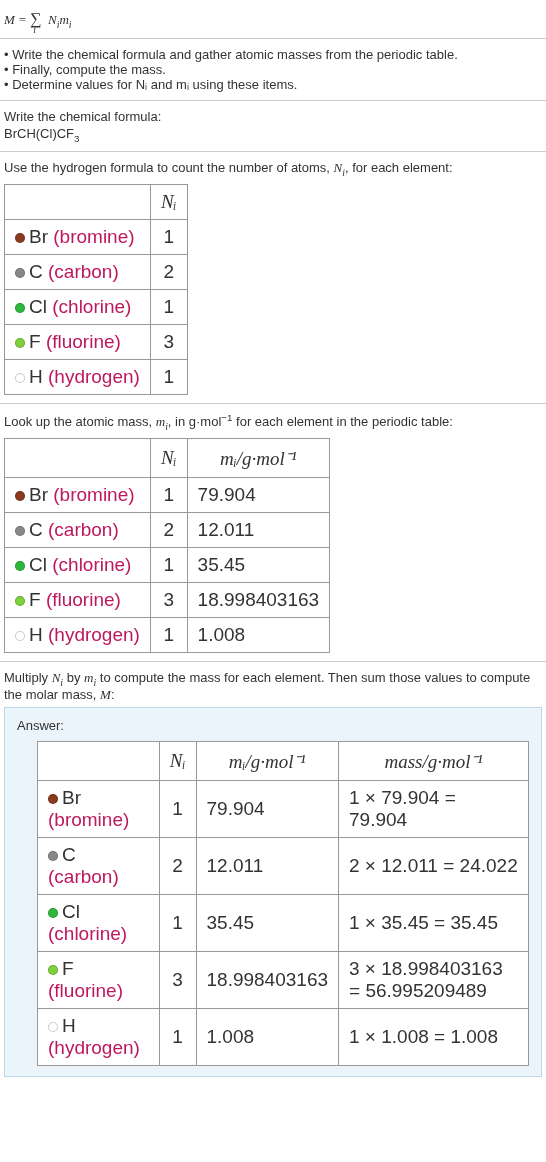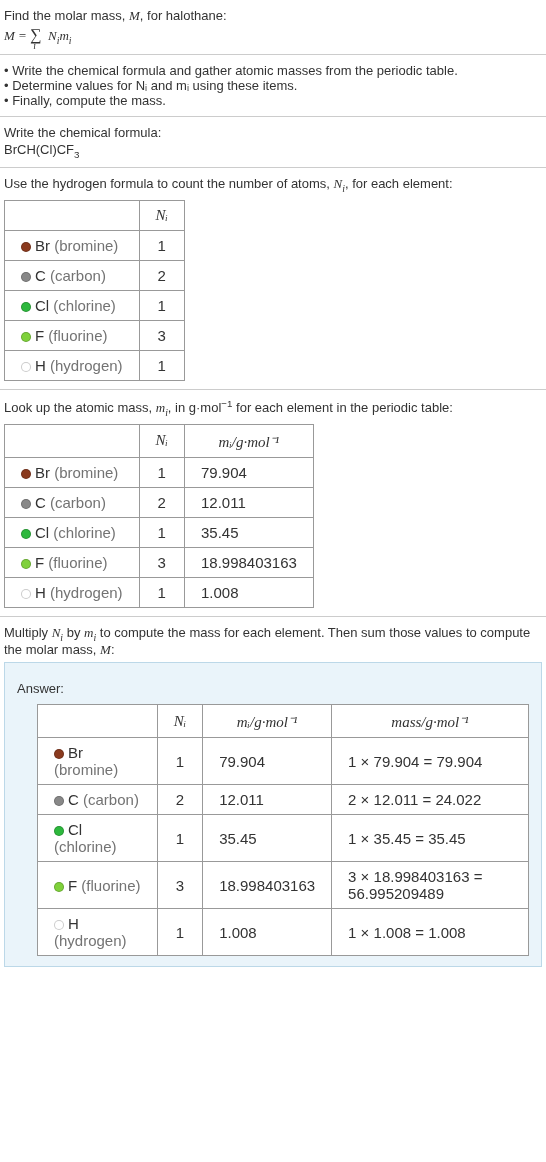--- a/index.html
+++ b/index.html
@@ -5,49 +5,46 @@
 * { box-sizing: border-box; margin: 0; padding: 0; }
 body { font-family: -apple-system, Helvetica, Arial, sans-serif; font-size: 13px; color: #333; background: #fff; width: 546px; }
 .section { border-bottom: 1px solid #ccc; padding: 8px 4px; }
 .section.last { border-bottom: none; }
 .formula { font-style: italic; font-family: Georgia, serif; }
 .sub { font-size: 0.75em; vertical-align: sub; }
 .sup { font-size: 0.75em; vertical-align: super; }
 .plan-list { list-style: none; padding-left: 0; }
 .plan-list li::before { content: "• "; }
 table { border-collapse: collapse; margin-top: 6px; }
-th, td { border: 1px solid #999; padding: 6px 16px; font-size: 15px; text-align: left; vertical-align: middle; }
+th, td { border: 1px solid #999; padding: 6px 10px; font-size: 19px; text-align: left; vertical-align: middle; }
 th { font-weight: normal; font-style: italic; font-family: Georgia, serif; background: #fff; text-align: center; }
 td.num { text-align: center; }
 .swatch { display:inline-block; width:10px; height:10px; border-radius:50%; margin-right:4px; vertical-align:middle; border:1px solid rgba(0,0,0,0.2);}
-.grey { color:#737373; }
+.grey { color:#be185d; }
 .answer-box { background:#eaf4fa; border:1px solid #bcd8e8; padding:10px 12px; margin-top:4px; }
-.answer-label { margin-bottom:8px;margin-top:8px; }
+.answer-label { margin-bottom:8px; }
 .answer-table th, .answer-table td { background:#fff; }
 .answer-table td.calc { white-space: normal; }
 .final-eq { margin-top:10px; font-family: Georgia, serif; font-style: italic; padding-left:20px; }
 </style>
 </head>
 <body>
 
 <div class="section">
-  <div>
-    <span>Find the molar mass, </span><span class="formula">M</span><span>, for halothane:</span>
-  </div>
   <div class="formula" style="margin-top:2px;">
     <span>M</span><span> = </span><span style="position:relative; display:inline-block;"><span style="font-size:16px;">∑</span><span class="sub" style="position:absolute; left:3px; top:14px;">i</span></span>
     &nbsp;<span>N</span><span class="sub">i</span><span>m</span><span class="sub">i</span>
   </div>
 </div>
 
 <div class="section">
   <ul class="plan-list">
     <li>Write the chemical formula and gather atomic masses from the periodic table.</li>
+    <li>Finally, compute the mass.</li>
     <li>Determine values for Nᵢ and mᵢ using these items.</li>
-    <li>Finally, compute the mass.</li>
   </ul>
 </div>
 
 <div class="section">
   <div>Write the chemical formula:</div>
   <div style="margin-top:2px;">
     <span>BrCH(Cl)CF</span><span class="sub">3</span>
   </div>
 </div>
 

